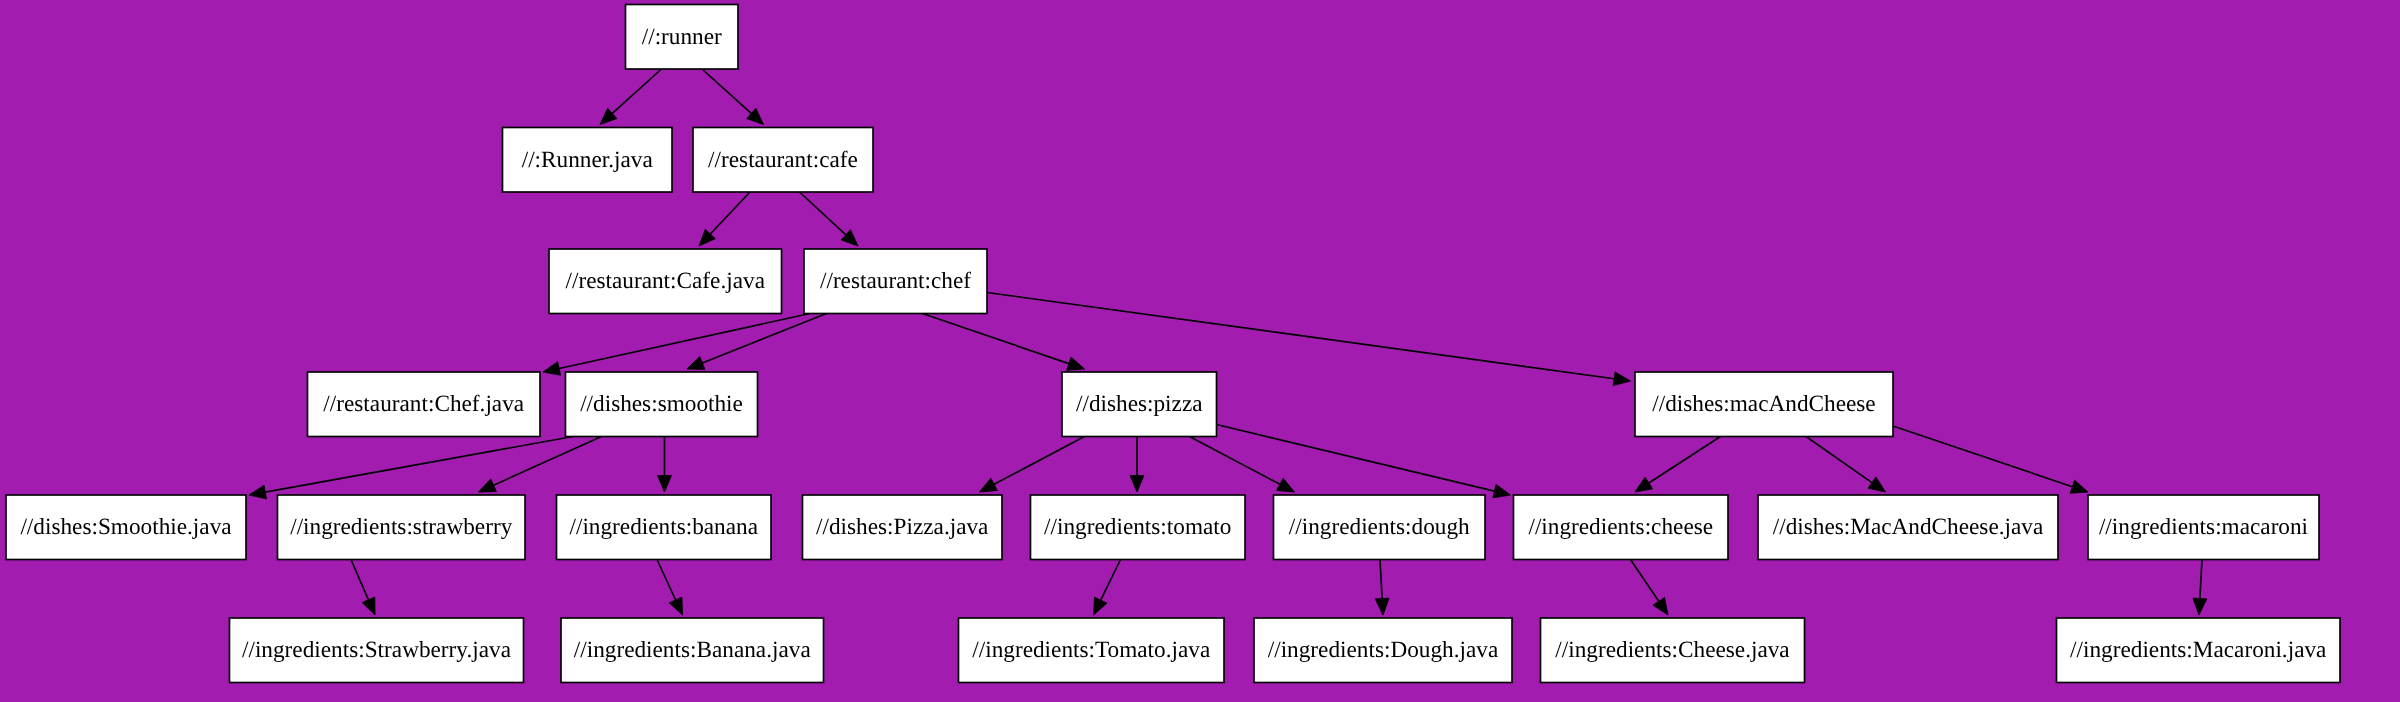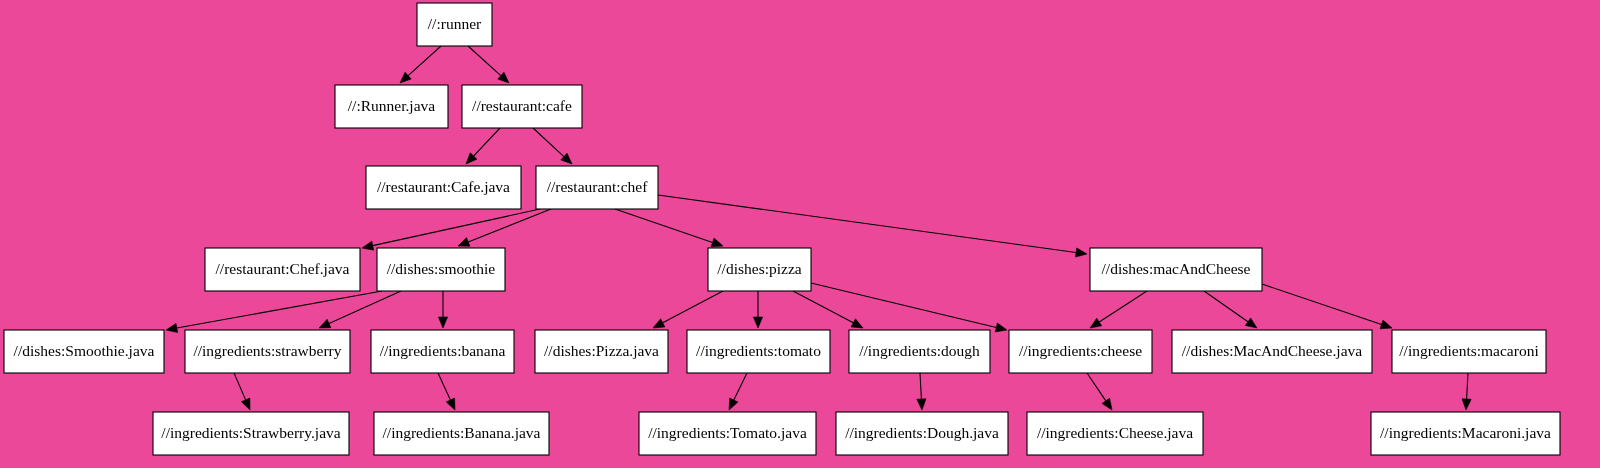--- a/index.html
+++ b/index.html
@@ -10,21 +10,21 @@
   body {
     width: 1600px;
     height: 468px;
     font-family: "Liberation Serif", "DejaVu Serif", serif;
     overflow: hidden;
   }
   #graph-root {
     position: relative;
     width: 1600px;
     height: 468px;
-    background: #ec4899;
+    background: #a21caf;
   }
   svg.graph-canvas {
     display: block;
     width: 1600px;
     height: 468px;
   }
   .node-box {
     fill: #ffffff;
     stroke: #000000;
     stroke-width: 1.1px;

